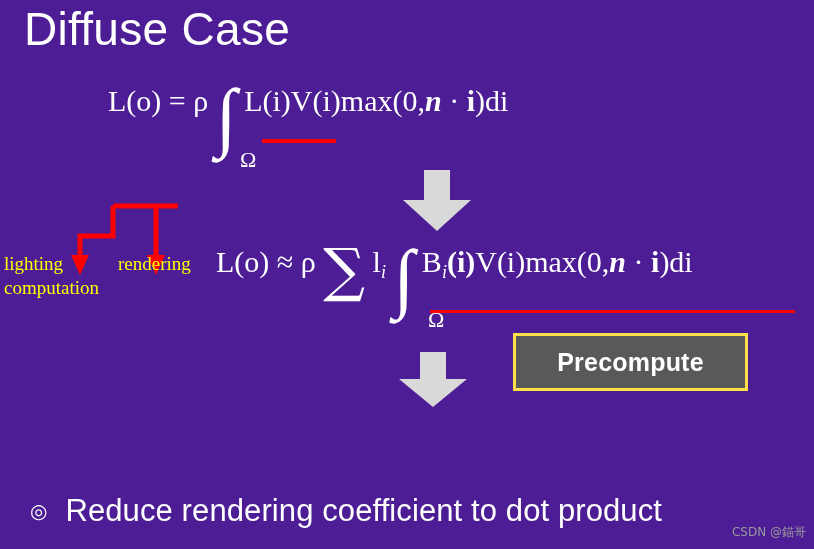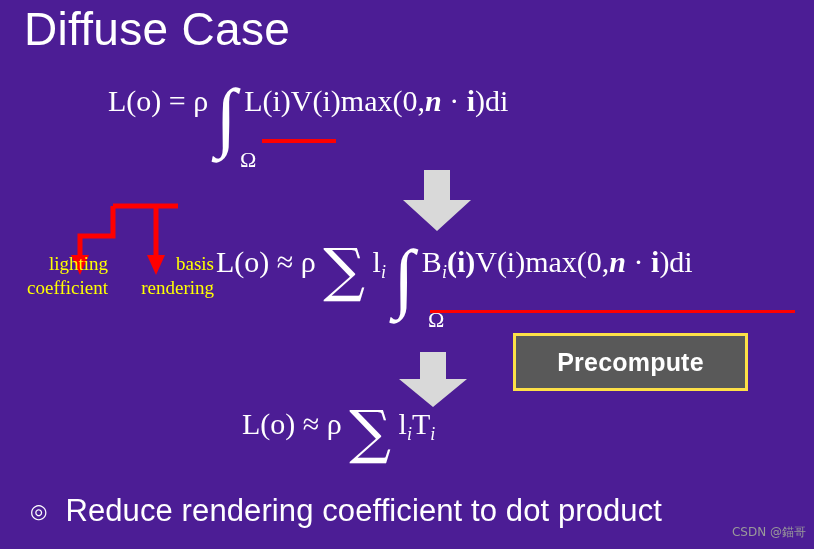--- a/index.html
+++ b/index.html
@@ -101,21 +101,21 @@
     width: 814px;
     height: 549px;
     pointer-events: none;
   }
 
   .annot-label {
     position: absolute;
     font-family: "Liberation Serif", "DejaVu Serif", serif;
     font-size: 19px;
     color: #ffff00;
-    text-align: right;
+    text-align: left;
     line-height: 1.25;
     white-space: nowrap;
   }
   #label-lighting { left: 4px; top: 252px; width: 104px; }
   #label-basis    { left: 118px; top: 252px; width: 96px; }
 
   
   #eq2 {
     left: 216px;
     top: 240px;
@@ -220,24 +220,23 @@
     <path d="M 113 206 L 113 236 L 80 236 L 80 258" stroke="#ff0000" stroke-width="5" fill="none"></path>
     <polygon points="71,255 89,255 80,275" fill="#ff0000"></polygon>
 
     <path d="M 113 206 L 178 206" stroke="#ff0000" stroke-width="5" fill="none"></path>
     <path d="M 156 206 L 156 258" stroke="#ff0000" stroke-width="5" fill="none"></path>
     <polygon points="147,255 165,255 156,275" fill="#ff0000"></polygon>
   </svg>
 
   <div id="label-lighting" class="annot-label">
     <div>lighting</div>
-    <div>coefficient</div>
+    <div>computation</div>
   </div>
   <div id="label-basis" class="annot-label">
-    <div>basis</div>
     <div>rendering</div>
   </div>
 
   <div id="arrow1" class="block-arrow">
     <svg width="70" height="62" viewBox="0 0 70 62" xmlns="http://www.w3.org/2000/svg">
       <polygon points="22,0 48,0 48,30 69,30 35,61 1,30 22,30" fill="#d9d9d9"></polygon>
     </svg>
   </div>
 
   <div id="eq2" class="math">
@@ -249,23 +248,20 @@
   <div id="precompute-box">
     <span id="precompute-label">Precompute</span>
   </div>
 
   <div id="arrow2" class="block-arrow">
     <svg width="70" height="56" viewBox="0 0 70 56" xmlns="http://www.w3.org/2000/svg">
       <polygon points="22,0 48,0 48,27 69,27 35,55 1,27 22,27" fill="#d9d9d9"></polygon>
     </svg>
   </div>
 
-  <div id="eq3" class="math">
-    <span class="mi">L(o) ≈</span><span>&nbsp;</span><span class="mi">ρ</span><span>&nbsp;</span><span class="bigop">∑</span><span>&nbsp;</span><span class="mi">l</span><span class="sub">i</span><span class="mi">T</span><span class="sub">i</span>
-  </div>
 
   <div id="bullet-row">
     <span id="bullet-marker">◎</span>
     <span id="bullet-text">Reduce rendering coefficient to dot product</span>
   </div>
 
   <div id="watermark">CSDN @錨哥</div>
 
 </div>
 

